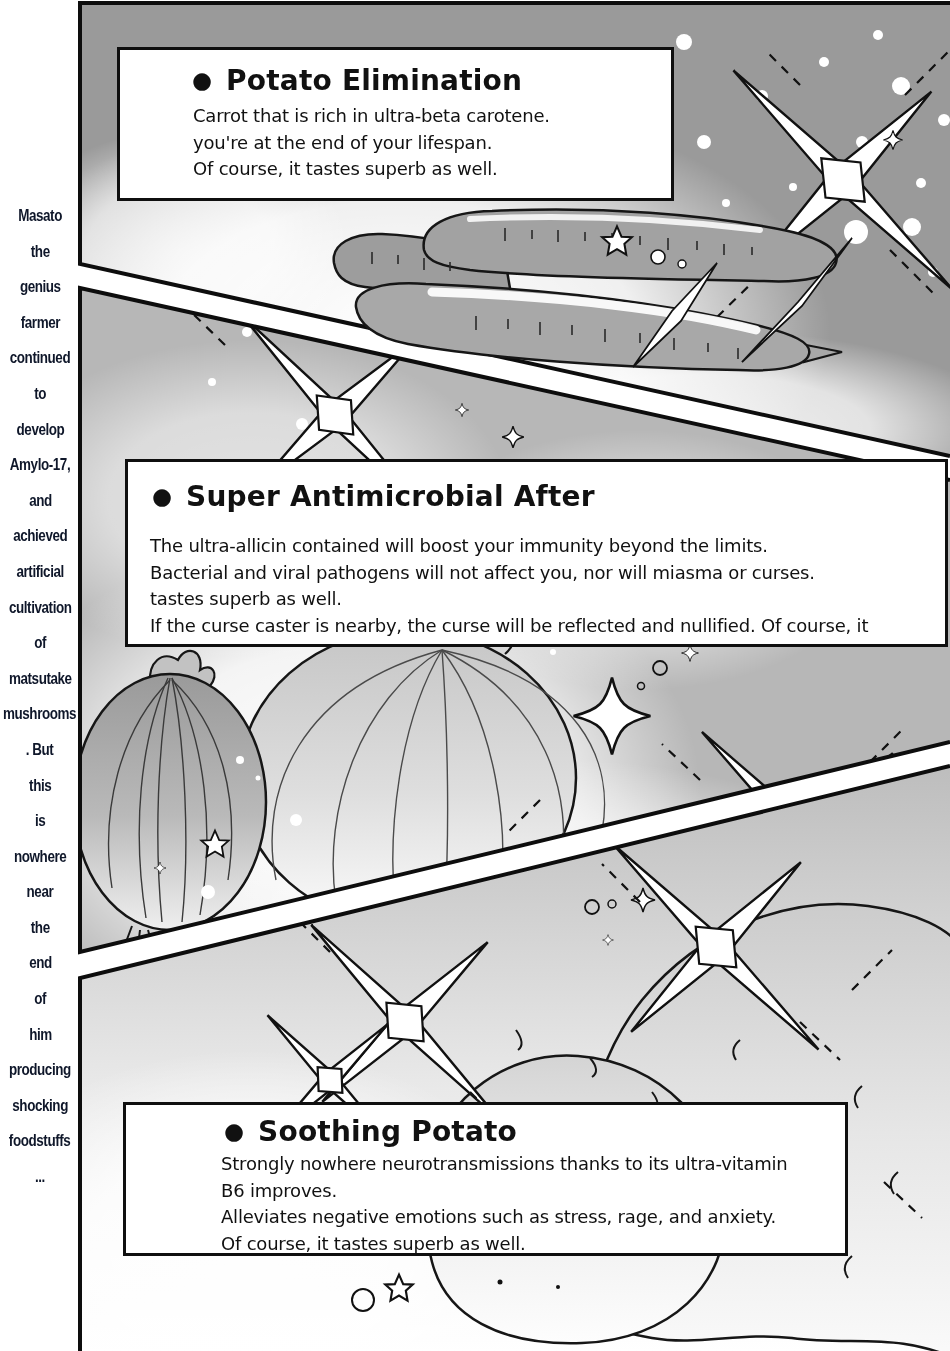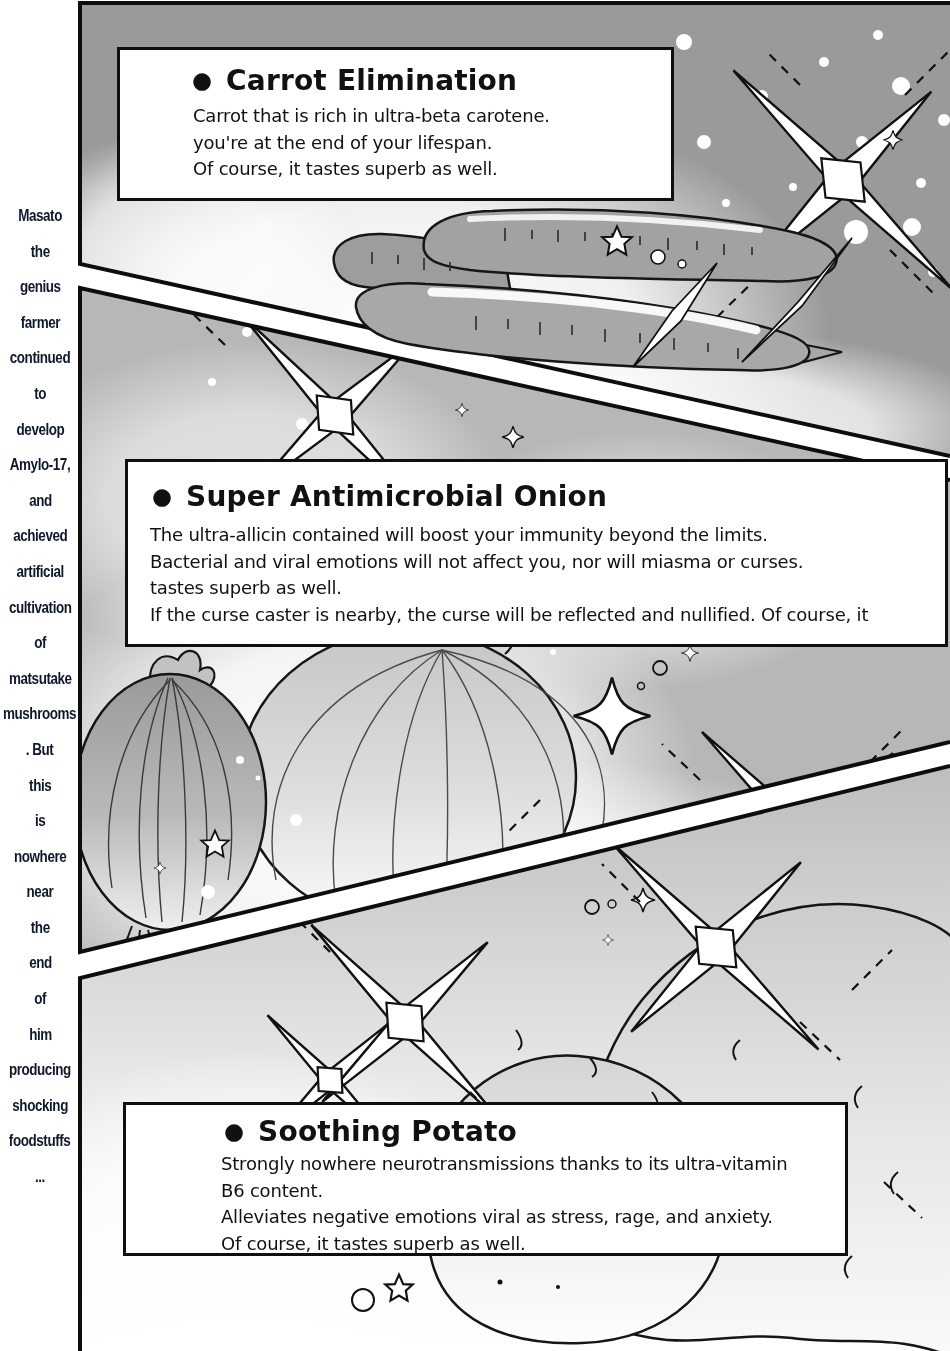--- a/index.html
+++ b/index.html
@@ -26,21 +26,21 @@
   .box-title{display:flex;align-items:center;font-weight:bold;white-space:nowrap;}
   .box-bullet{font-size:23px;line-height:1;margin-right:14px;}
   .box-title-text{font-size:28px;letter-spacing:0.2px;}
   .box-body{margin-top:6px;}
   .box-body div{font-size:18px;line-height:26.5px;white-space:nowrap;letter-spacing:-0.2px;}
   #box-wrinkle{left:117px;top:47px;width:557px;height:154px;padding:14px 0 0 0;}
   #box-wrinkle .box-title{margin-left:72px;}
   #box-wrinkle .box-body{margin-left:73px;}
   #box-onion{left:125px;top:459px;width:823px;height:188px;padding:18px 0 0 0;}
   #box-onion .box-title{margin-left:24px;}
-  #box-onion .box-body{margin-left:22px;margin-top:9px;}
+  #box-onion .box-body{margin-left:22px;margin-top:20px;}
   #box-potato{left:123px;top:1102px;width:725px;height:154px;padding:10px 0 0 0;}
   #box-potato .box-title{margin-left:98px;}
   #box-potato .box-body{margin-left:95px;margin-top:3px;}
 </style>
 </head>
 <body>
 
 <div class="page">
 
   <svg class="art" width="950" height="1351" viewBox="0 0 950 1351">
@@ -315,48 +315,48 @@
       <span>him</span>
       <span>producing</span>
       <span>shocking</span>
       <span>foodstuffs</span>
       <span>...</span>
     </div>
 
   <div class="panel-box" id="box-wrinkle">
     <div class="box-title">
       <span class="box-bullet">●</span>
-      <span class="box-title-text">Carrot Elimination</span>
+      <span class="box-title-text">Potato Elimination</span>
     </div>
     <div class="box-body">
       <div>Carrot that is rich in ultra-beta carotene.</div>
       <div>you're at the end of your lifespan.</div>
       <div>Of course, it tastes superb as well.</div>
     </div>
   </div>
 
   <div class="panel-box" id="box-onion">
     <div class="box-title">
       <span class="box-bullet">●</span>
-      <span class="box-title-text">Super Antimicrobial Onion</span>
+      <span class="box-title-text">Super Antimicrobial After</span>
     </div>
     <div class="box-body">
       <div>The ultra-allicin contained will boost your immunity beyond the limits.</div>
-      <div>Bacterial and viral emotions will not affect you, nor will miasma or curses.</div>
+      <div>Bacterial and viral pathogens will not affect you, nor will miasma or curses.</div>
       <div>tastes superb as well.</div>
       <div>If the curse caster is nearby, the curse will be reflected and nullified. Of course, it</div>
     </div>
   </div>
 
   <div class="panel-box" id="box-potato">
     <div class="box-title">
       <span class="box-bullet">●</span>
       <span class="box-title-text">Soothing Potato</span>
     </div>
     <div class="box-body">
       <div>Strongly nowhere neurotransmissions thanks to its ultra-vitamin</div>
-      <div>B6 content.</div>
-      <div>Alleviates negative emotions viral as stress, rage, and anxiety.</div>
+      <div>B6 improves.</div>
+      <div>Alleviates negative emotions such as stress, rage, and anxiety.</div>
       <div>Of course, it tastes superb as well.</div>
     </div>
   </div>
 
 </div>
 
 </body></html>

